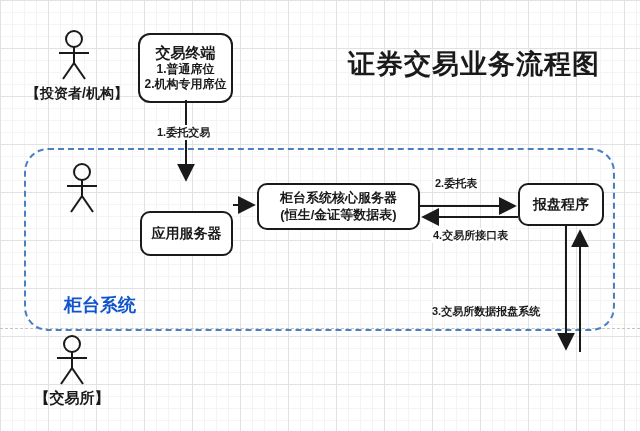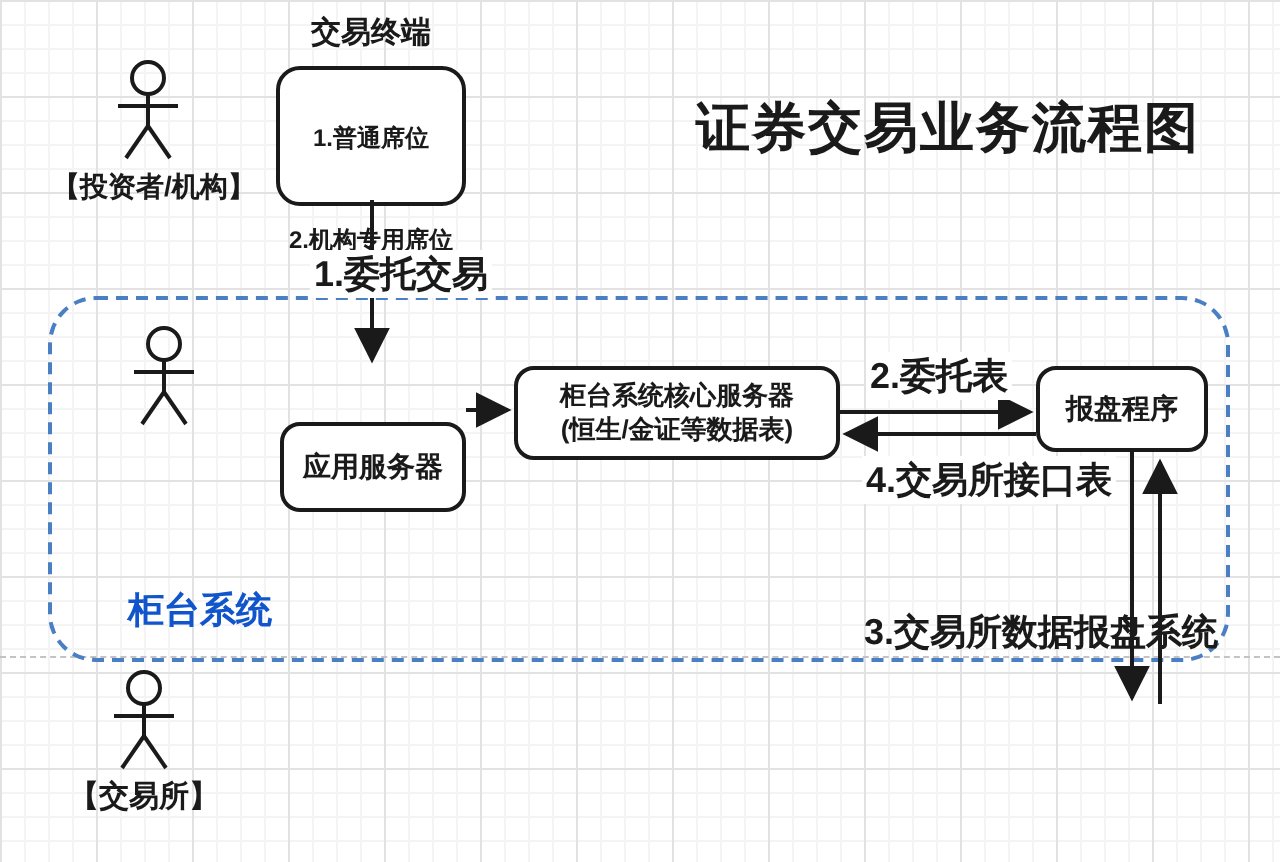--- a/index.html
+++ b/index.html
@@ -63,21 +63,21 @@
     border-radius: 10px;
     display: flex;
     flex-direction: column;
     align-items: center;
     justify-content: center;
     text-align: center;
     font-weight: 600;
     line-height: 1.25;
   }
   .node .node-title { font-size: 15px; }
-  .node .node-sub   { font-size: 12px; white-space: nowrap; margin-top: 36px; }
+  .node .node-sub   { font-size: 12px; white-space: nowrap; }
   .node .node-line  { font-size: 13px; white-space: nowrap; text-align: center; }
   .node-label-single { font-size: 14px; white-space: nowrap; }
 
   #node-terminal     { left: 138px; top: 33px;  width: 95px;  height: 70px; border-radius: 12px; }
   #node-app-server   { left: 140px; top: 183px; width: 93px;  height: 45px; margin-top: 28px; }
   #node-core-server  { left: 257px; top: 183px; width: 163px; height: 47px; }
   #node-quote        { left: 518px; top: 183px; width: 86px;  height: 43px; }
   #node-exchange     { left: 507px; top: 352px; width: 120px; height: 42px; }
 
   .actor { position: absolute; }
@@ -96,21 +96,21 @@
     position: absolute;
     left: 0; top: 0;
     width: 640px; height: 431px;
     pointer-events: none;
   }
 
   .edge-label {
     position: absolute;
     background: #ffffff;
     padding: 0 2px;
-    font-size: 18px;
+    font-size: 11px;
     font-weight: 600;
     white-space: nowrap;
   }
   #edge-label-1 { left: 155px; top: 125px; }
   #edge-label-2 { left: 433px; top: 176px; }
   #edge-label-4 { left: 431px; top: 228px; }
   #edge-label-3 { left: 430px; top: 304px; background: transparent; }
 </style>
 </head>
 <body>

